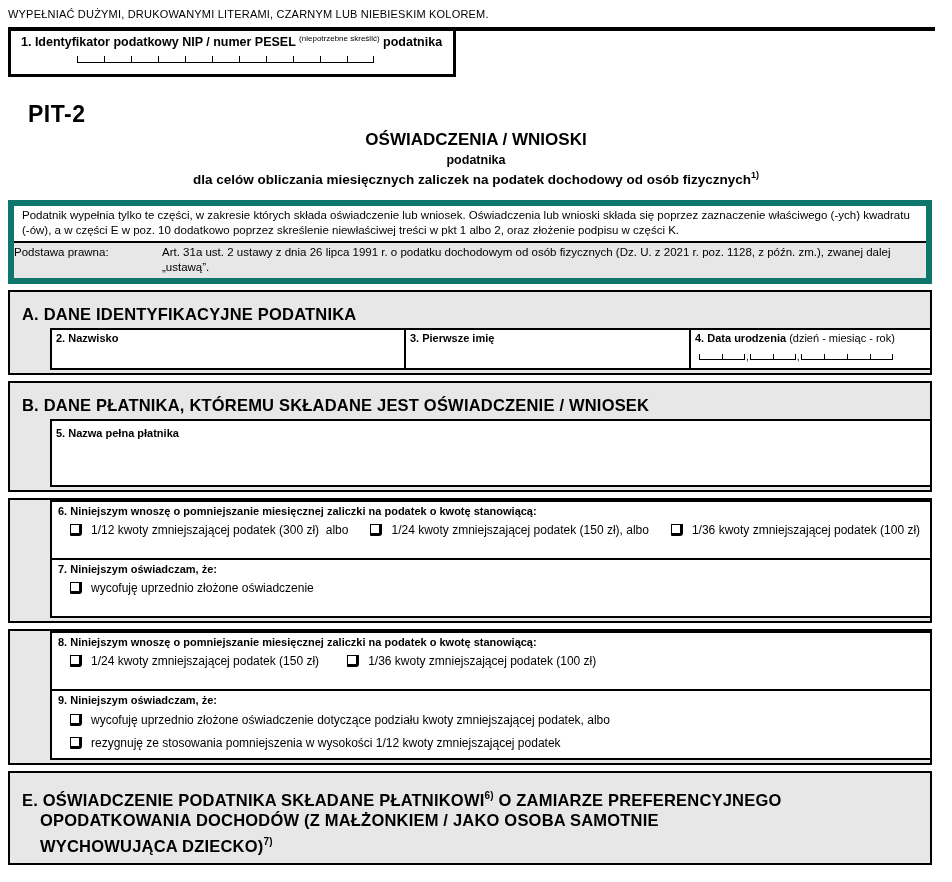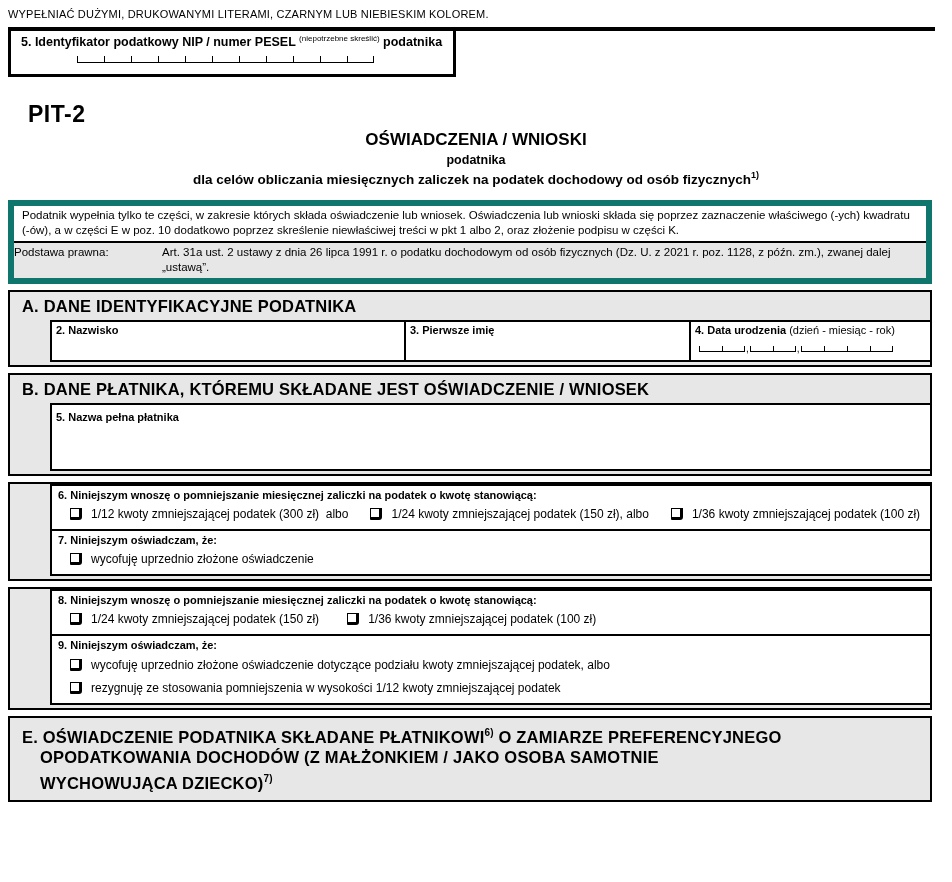--- a/index.html
+++ b/index.html
@@ -35,21 +35,21 @@
   
   .instr-box { margin: 13px 0 0 8px; width: 924px; border: 6px solid #0f766e; }
   .instr-text { padding: 2px 6px 3px 8px; font-size: 11.5px; line-height: 15px; }
   .legal-row { display: flex; border-top: 2px solid #000; background: #e7e7e7; padding: 2px 6px 3px 0; font-size: 11.5px; line-height: 15px; }
   .legal-label { width: 148px; flex: none; }
   .legal-text { flex: 1; }
 
   
   .section { margin: 6px 0 0 8px; width: 924px; border: 2.5px solid #000; background: #e7e7e7; padding-bottom: 3px; }
   .sec-title {
-    padding: 4px 40px 3px 30px; text-indent: -18px;
+    padding: 12px 40px 3px 30px; text-indent: -18px;
     font-size: 16.5px; font-weight: bold; line-height: 21px; letter-spacing: .2px;
   }
   .sec-title sup { font-size: 10px; vertical-align: super; }
 
   .rowbox { margin-left: 40px; background: #fff; border: 2px solid #000; border-right: none; }
   .rowbox + .rowbox { margin-top: -2px; }
 
   
   .cells { display: flex; margin-left: 40px; background: #fff; border: 2px solid #000; border-right: none; height: 42px; }
   .cell { padding: 2px 4px; border-right: 2px solid #000; display: flex; flex-direction: column; }
@@ -62,41 +62,41 @@
   .date-line { display: inline-flex; align-items: flex-end; margin: 10px 0 0 4px; }
   .dseg { width: 23px; height: 6px; border-bottom: 1.2px solid #000; border-left: 1px solid #000; }
   .dgroup { display: inline-flex; }
   .dgroup .dseg:last-child { border-right: 1px solid #000; }
   .dsep { font-size: 10px; line-height: 6px; padding: 0 1px; }
 
   .field5 { height: 68px; padding: 6px 4px; }
 
   
   .crow-label { font-size: 11px; font-weight: bold; padding: 3px 0 0 6px; }
-  .opts { display: flex; align-items: center; padding: 6px 0 8px 18px; gap: 22px; }
+  .opts { display: flex; align-items: center; padding: 6px 0 21px 18px; gap: 22px; }
   .opts-col { display: flex; flex-direction: column; gap: 9px; padding: 7px 0 8px 18px; }
   .opt { display: flex; align-items: center; gap: 9px; font-size: 12px; white-space: pre; }
   .cb {
     flex: none; width: 12px; height: 12px; background: #fff;
     border: 1.5px solid #000; border-right: 3.5px solid #000; border-bottom: 3.5px solid #000;
     border-radius: 0 0 3px 1px;
   }
   .gap-row8 { gap: 28px; }
 </style>
 </head>
 <body>
 
 <div class="page">
 
   <div class="top-note">WYPEŁNIAĆ DUŻYMI, DRUKOWANYMI LITERAMI, CZARNYM LUB NIEBIESKIM KOLOREM.</div>
   <div class="top-rule"></div>
 
   <div class="nip-box">
     <div class="nip-label">
-      <span>5. Identyfikator podatkowy NIP / numer PESEL</span>
+      <span>1. Identyfikator podatkowy NIP / numer PESEL</span>
       <sup>(niepotrzebne skreślić)</sup>
       <span>podatnika</span>
     </div>
     <div class="seg-line">
       <div class="seg"></div>
       <div class="seg"></div>
       <div class="seg"></div>
       <div class="seg"></div>
       <div class="seg"></div>
       <div class="seg"></div>

